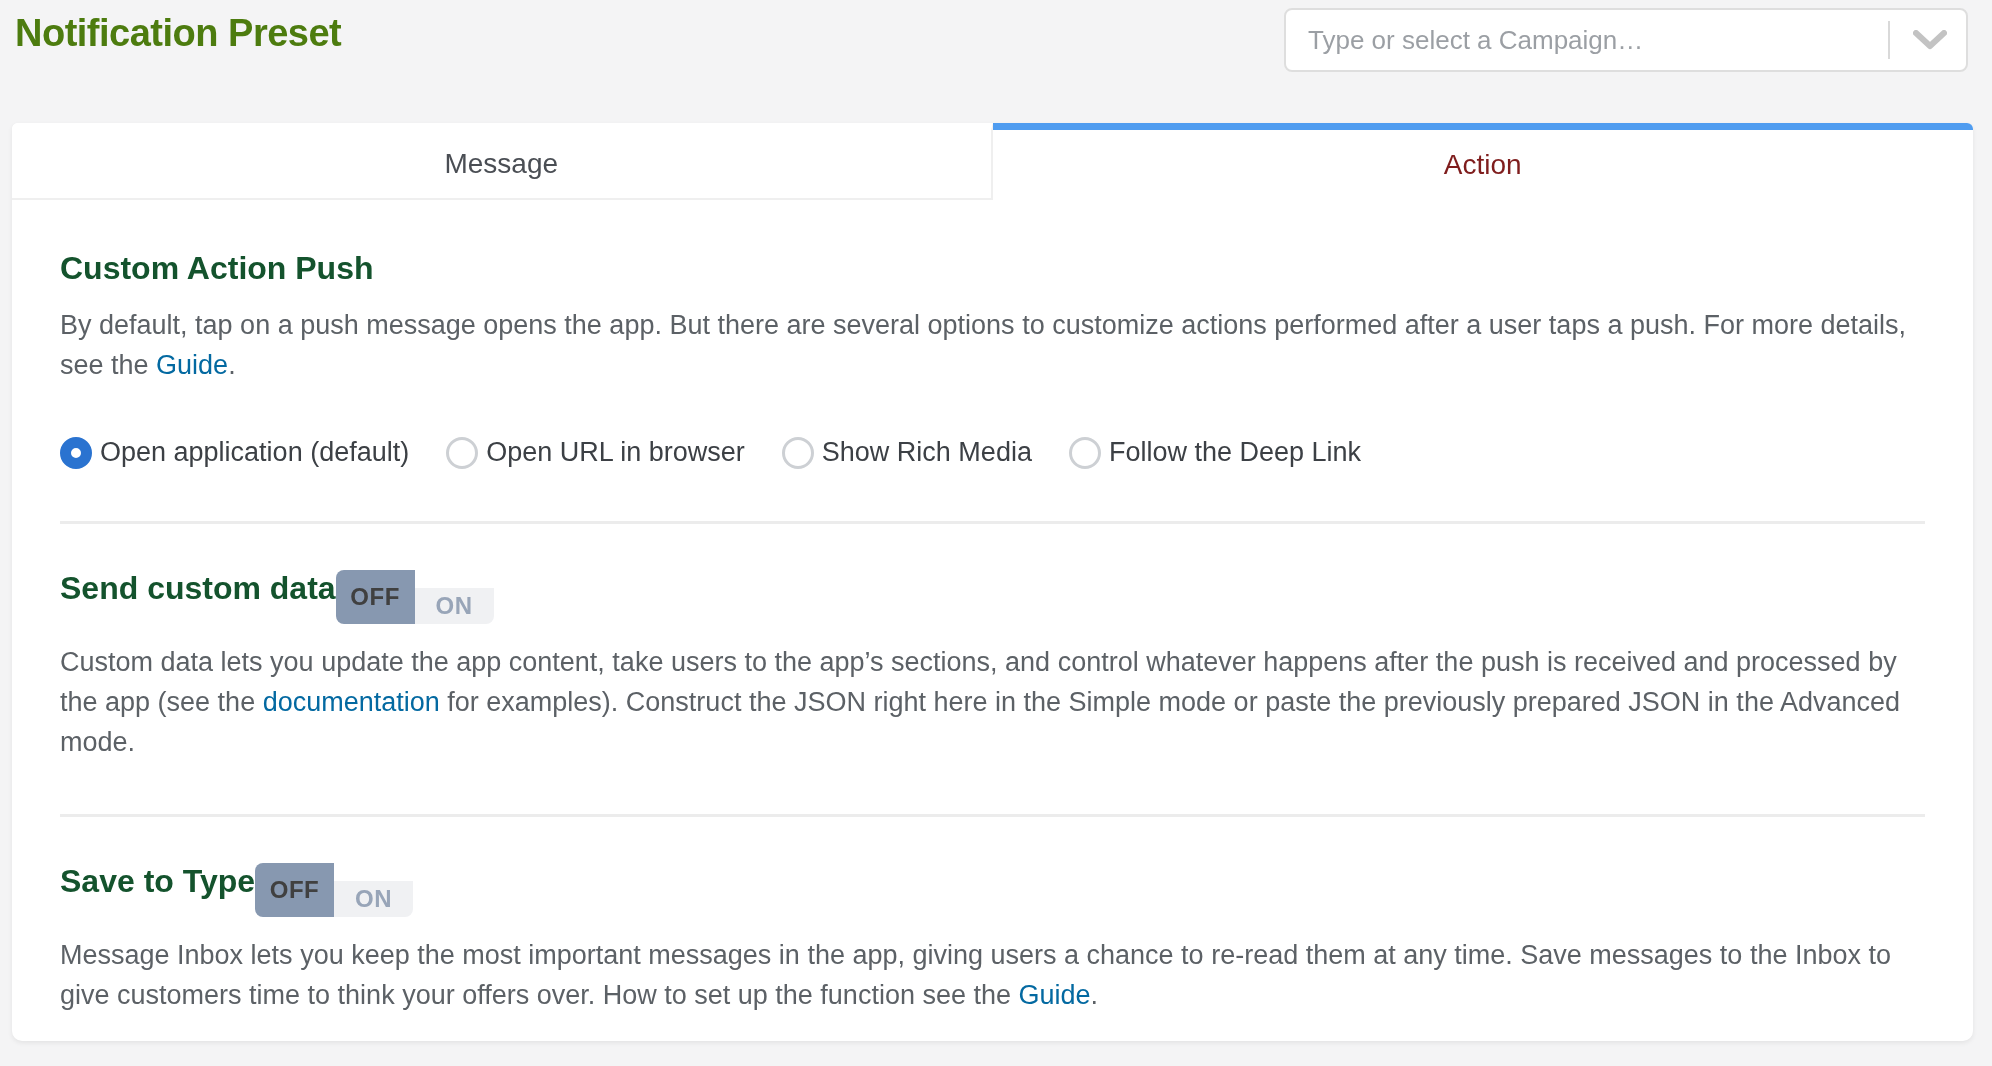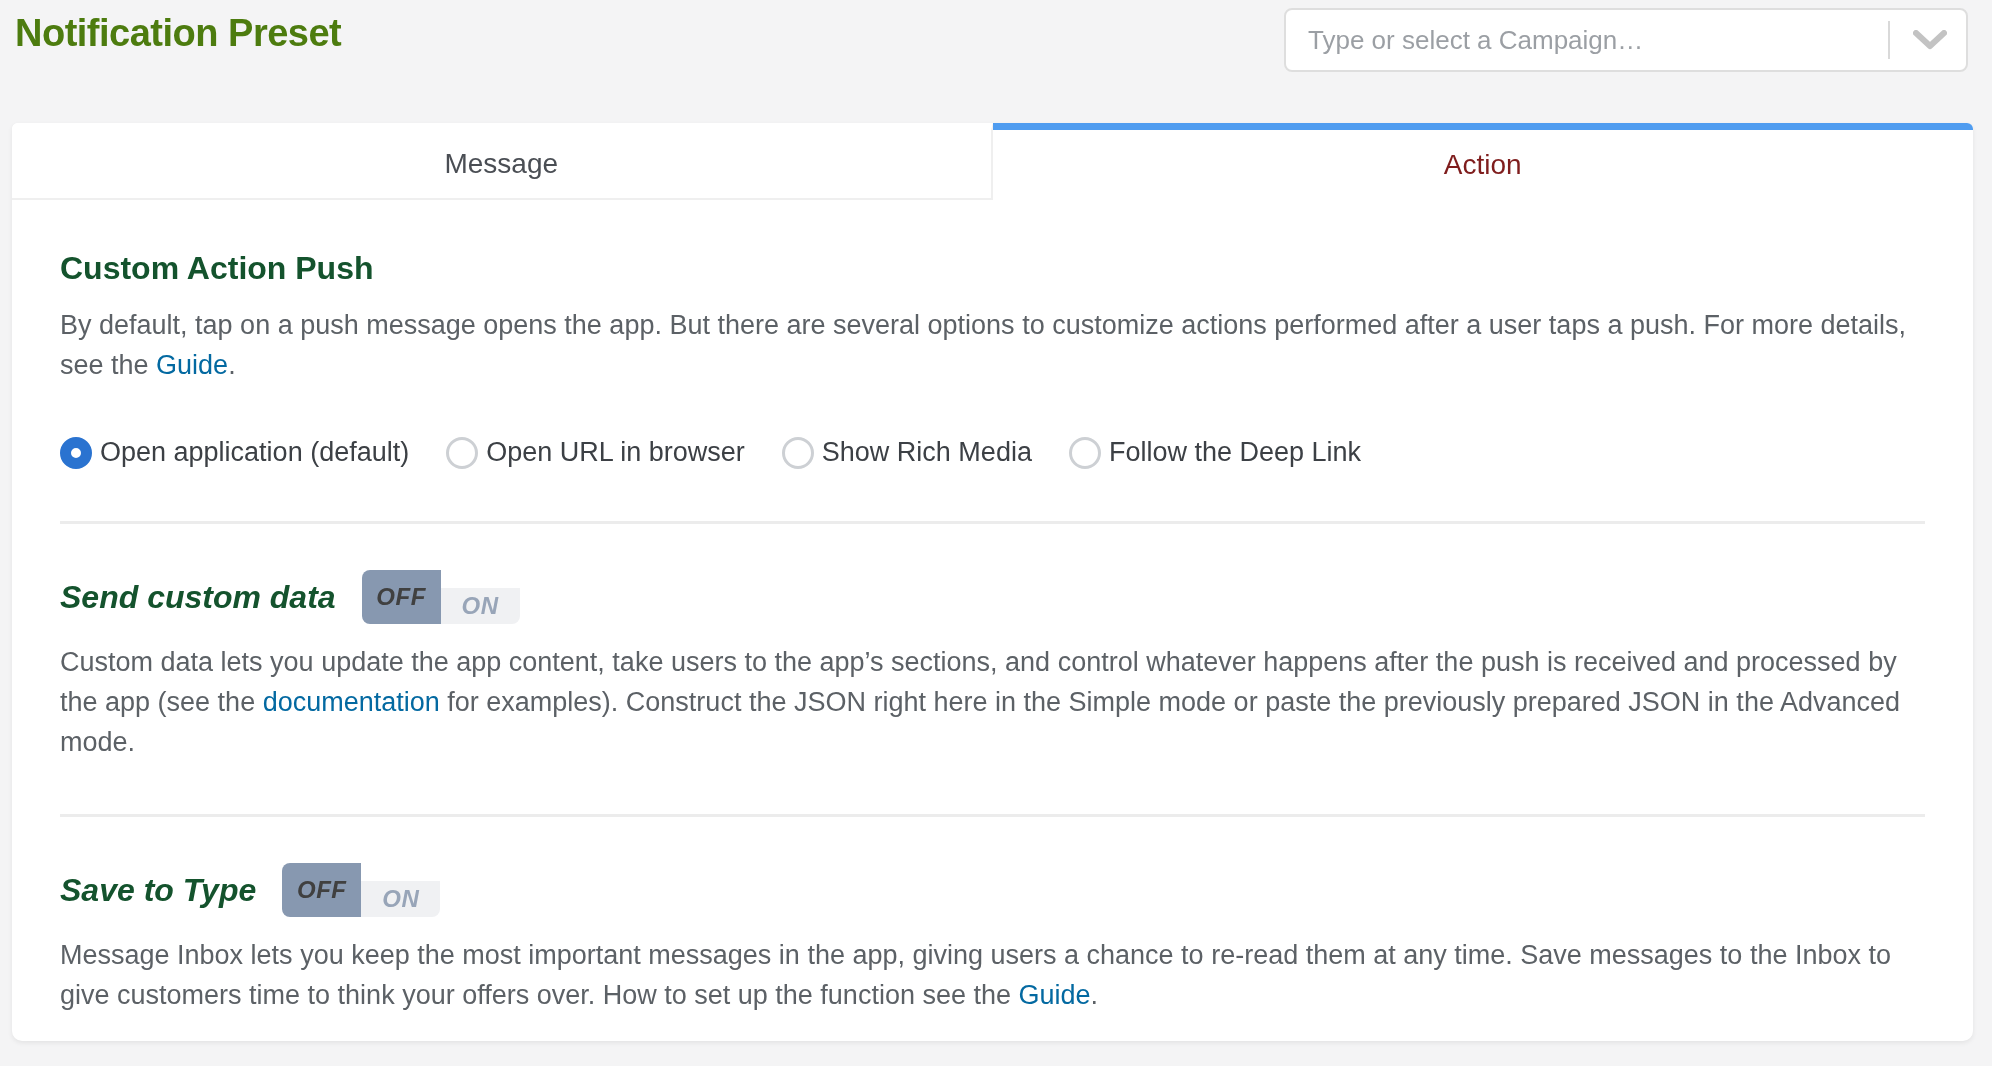--- a/index.html
+++ b/index.html
@@ -137,23 +137,20 @@
   .divider {
     border: none;
     border-top: 3px solid #ececec;
     margin-top: 52px;
   }
 
   
   .section-header-row {
     margin-top: 46px;
     display: flex;
-    align-items: center;
-    gap: 26px;
-    font-style: italic;
   }
   .toggle {
     display: flex;
     height: 54px;
     border-radius: 8px;
     overflow: hidden;
     cursor: pointer;
   }
   .toggle-seg {
     width: 79px;

